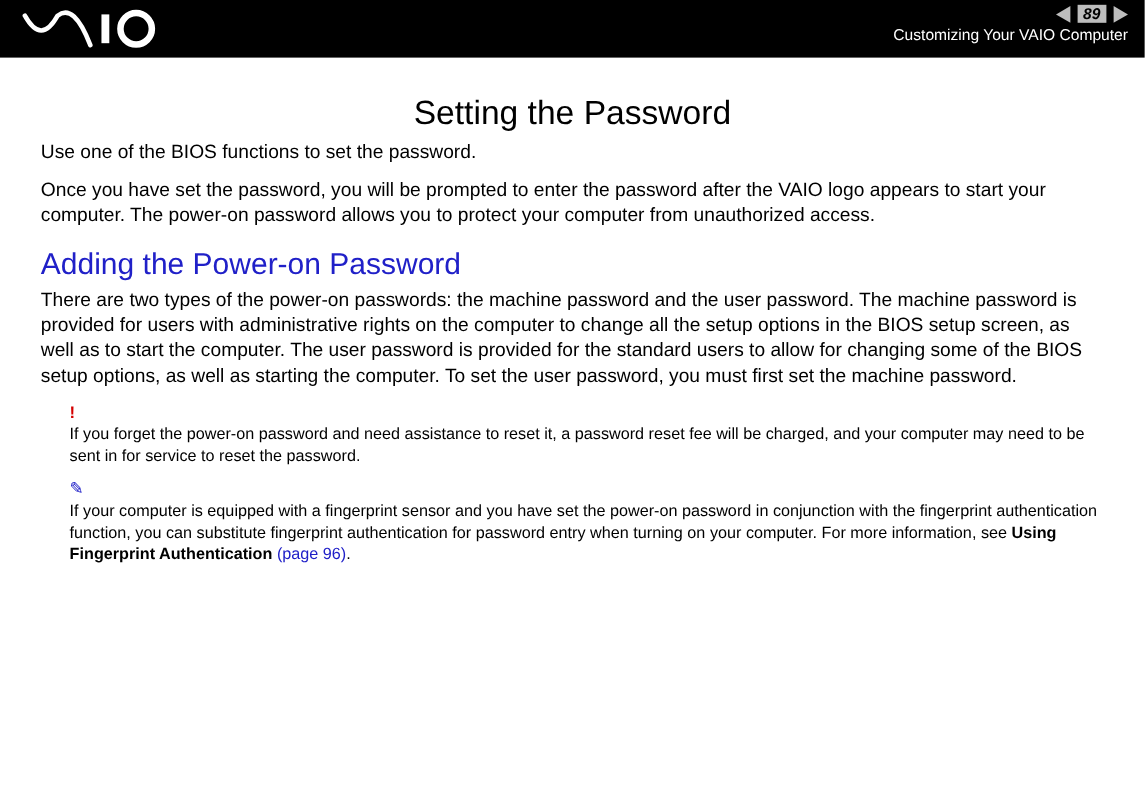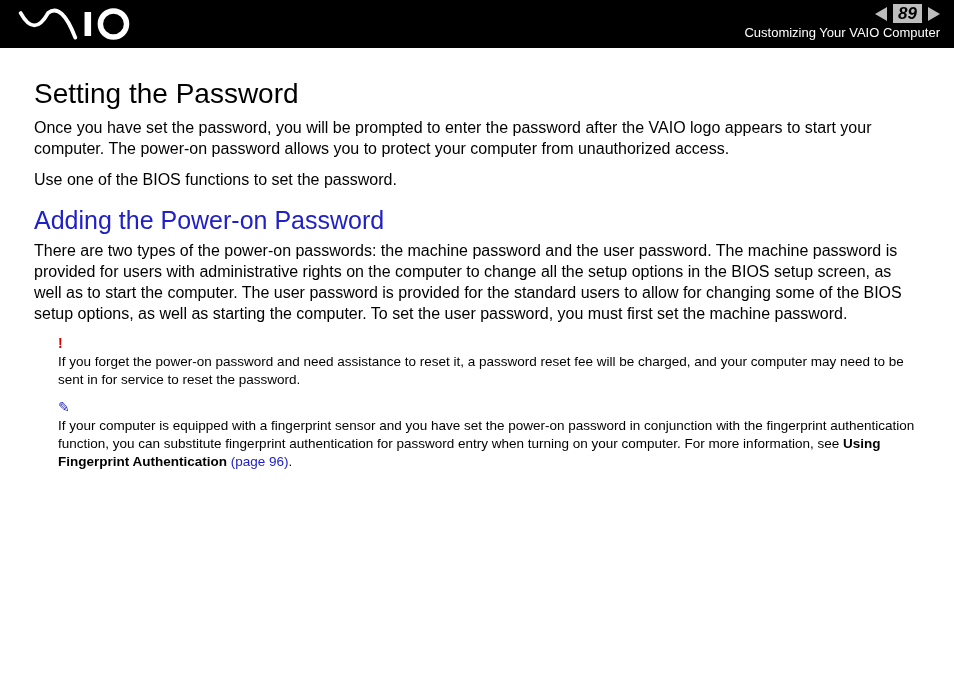--- a/index.html
+++ b/index.html
@@ -50,34 +50,35 @@
     border-bottom: 7px solid transparent;
   }
   .arrow-left { border-right: 12px solid #bdbdbd; }
   .arrow-right { border-left: 12px solid #bdbdbd; }
   .page-num-box {
     background: #bdbdbd;
     color: #000;
     font-weight: bold;
     padding: 1px 5px 1px 5px;
     font-style: italic;
-    font-size: 17px;
+    font-size: 13px;
   }
   .breadcrumb {
     font-size: 13px;
     font-weight: normal;
     margin-top: 2px;
   }
   .content {
     padding: 30px 34px 0 34px;
   }
   .h1 {
     font-size: 28px;
     font-weight: normal;
     margin-bottom: 8px;
+    text-align: center;
   }
   .para {
     font-size: 16px;
     line-height: 1.3;
     margin-bottom: 10px;
   }
   .h2 {
     font-size: 25px;
     color: #2020c8;
     margin-top: 16px;
@@ -121,22 +122,22 @@
       <span class="arrow-left"></span>
       <span class="page-num-box">89</span>
       <span class="arrow-right"></span>
     </div>
     <div class="breadcrumb">Customizing Your VAIO Computer</div>
   </div>
 </div>
 
 <div class="content">
   <div class="h1">Setting the Password</div>
+  <div class="para">Use one of the BIOS functions to set the password.</div>
   <div class="para">Once you have set the password, you will be prompted to enter the password after the VAIO logo appears to start your computer. The power-on password allows you to protect your computer from unauthorized access.</div>
-  <div class="para">Use one of the BIOS functions to set the password.</div>
 
   <div class="h2">Adding the Power-on Password</div>
   <div class="para">There are two types of the power-on passwords: the machine password and the user password. The machine password is provided for users with administrative rights on the computer to change all the setup options in the BIOS setup screen, as well as to start the computer. The user password is provided for the standard users to allow for changing some of the BIOS setup options, as well as starting the computer. To set the user password, you must first set the machine password.</div>
 
   <div class="note-block">
     <span class="note-icon warn">!</span>
     <div class="note-text">If you forget the power-on password and need assistance to reset it, a password reset fee will be charged, and your computer may need to be sent in for service to reset the password.</div>
   </div>
 
   <div class="note-block">

